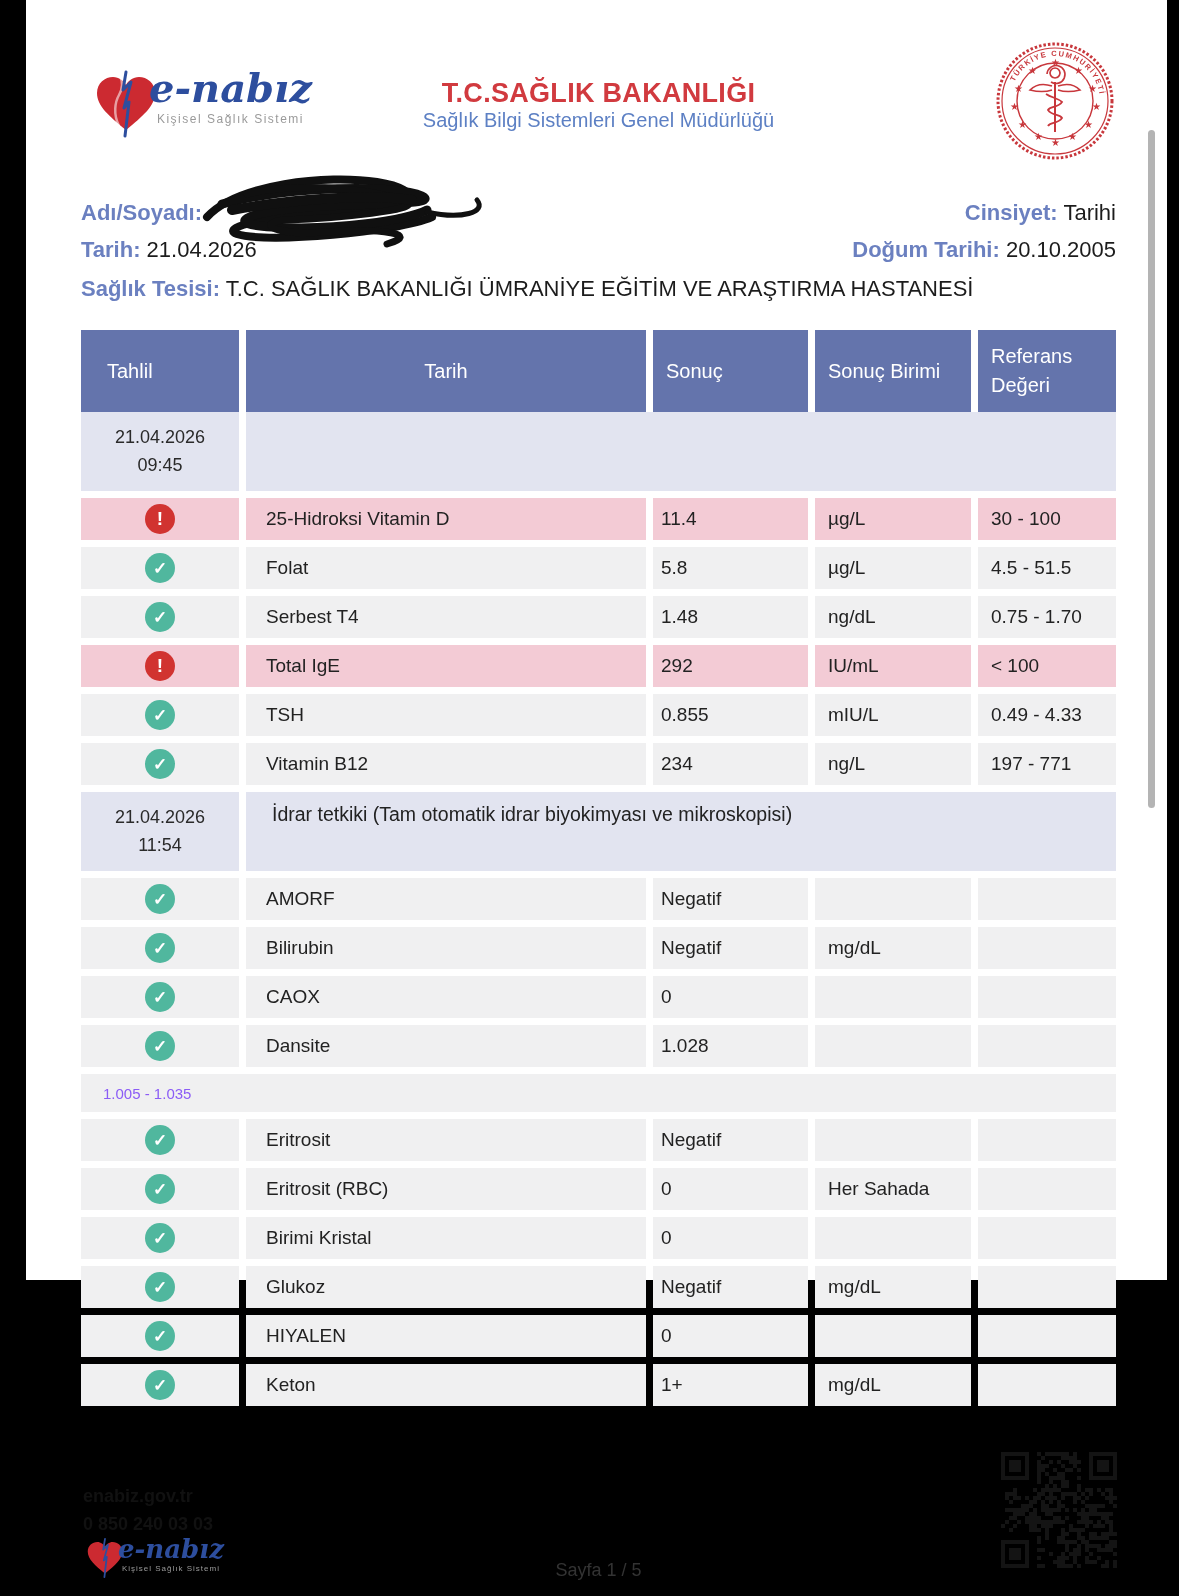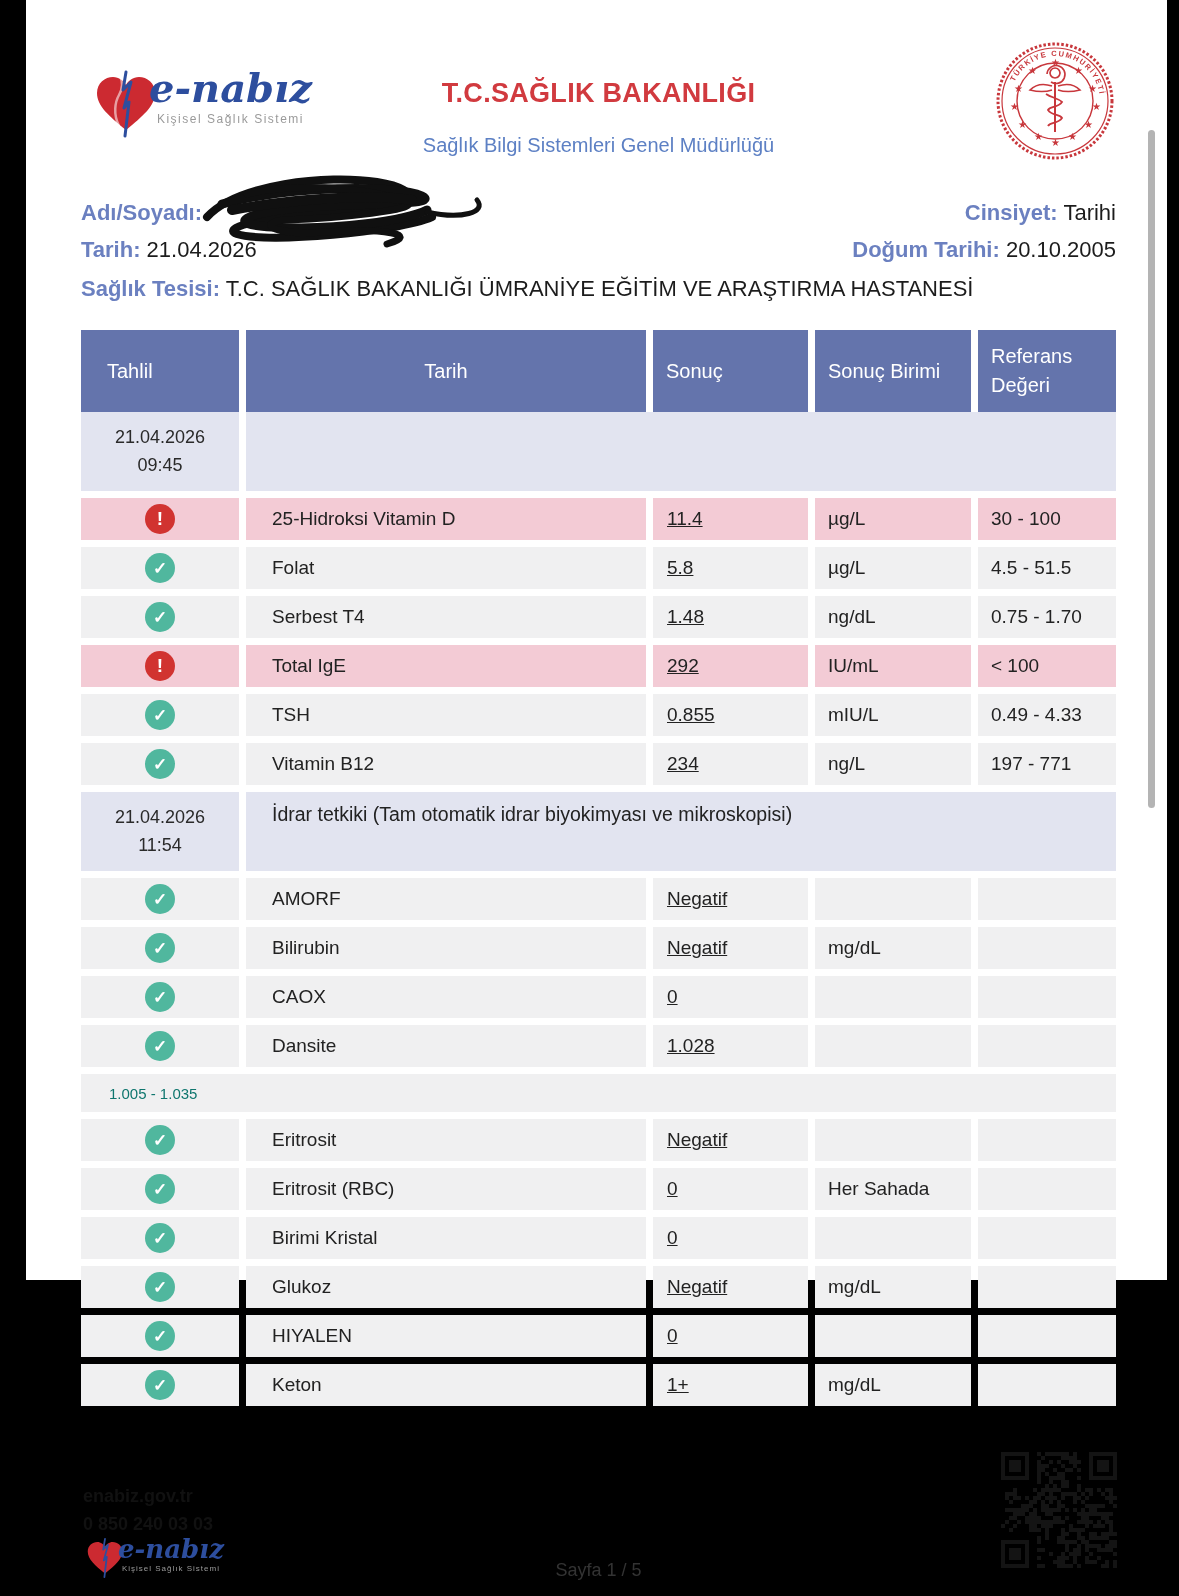--- a/index.html
+++ b/index.html
@@ -14,21 +14,21 @@
   .content{position:absolute;left:55px;top:0;width:1035px;}
 
   
   .brand{position:absolute;left:8px;top:68px;display:flex;align-items:flex-start;}
   .brand-txt{margin-left:-14px;}
   .brand-name{font-family:"DejaVu Serif",serif;font-style:italic;font-weight:700;
               color:var(--c-logo-blue);font-size:40px;line-height:1;}
   .brand-tag{color:#9a9a9a;font-size:12px;letter-spacing:1.5px;margin-top:4px;text-align:center;}
   .doc-title{position:absolute;left:50%;transform:translateX(-50%);top:78px;width:520px;text-align:center;}
   .doc-title .t1{color:var(--c-title-red);font-size:27px;font-weight:700;letter-spacing:.3px;}
-  .doc-title .t2{color:var(--c-subtitle-blue);font-size:20px;margin-top:25px;}
+  .doc-title .t2{color:var(--c-subtitle-blue);font-size:20px;margin-top:0;}
   .emblem{position:absolute;right:0px;top:40px;width:122px;height:122px;}
 
   
   .pinfo{position:absolute;left:0;width:1035px;font-size:22px;}
   .pinfo .lbl{color:var(--c-label-blue);font-weight:700;}
   .pinfo .val{color:#1c1c1c;}
   .row-flex{display:flex;justify-content:space-between;}
   .scribble{position:absolute;left:96px;top:172px;pointer-events:none;}
 
   
@@ -41,24 +41,24 @@
   .t-head .c1{padding-left:26px;}
   .t-head .c2,.t-head .c3,.t-head .c4{padding-left:13px;}
   .t-body .t-row.ok .cell{background:var(--c-gray);}
   .t-body .t-row.alert .cell{background:var(--c-pink);}
   .t-body .t-row .cell{min-height:42px;}
   .t-row.group .cell{background:var(--c-lavender);min-height:68px;}
   .t-row.group .g-date{grid-column:1;flex-direction:column;justify-content:center;
        font-size:18px;color:#2a2a2a;line-height:1.55;text-align:center;}
   .t-row.group .g-body{grid-column:2/6;align-items:flex-start;padding:11px 0 0 26px;font-size:19.5px;}
   .t-row.note .cell{grid-column:1/6;background:var(--c-gray);min-height:38px;
-       padding-left:28px;font-size:15px;color:#0f766e;}
+       padding-left:22px;font-size:15px;color:#8b5cf6;}
   .c-icon{justify-content:center;}
-  .c-name{padding-left:26px;}
-  .c-val{padding-left:14px;text-decoration:underline;}
+  .c-name{padding-left:20px;}
+  .c-val{padding-left:8px;}
   .c-unit{padding-left:13px;}
   .c-ref{padding-left:13px;}
   .stat{width:30px;height:30px;border-radius:50%;display:flex;align-items:center;
         justify-content:center;color:#fff;font-weight:700;}
   .stat.ok{background:var(--c-ok);font-size:17px;}
   .stat.alert{background:var(--c-alert);font-size:19px;}
 
   
   .f-site{position:absolute;left:2px;top:1486px;font-size:18px;font-weight:700;color:#111;}
   .f-phone{position:absolute;left:2px;top:1514px;font-size:18px;font-weight:700;color:#111;}

